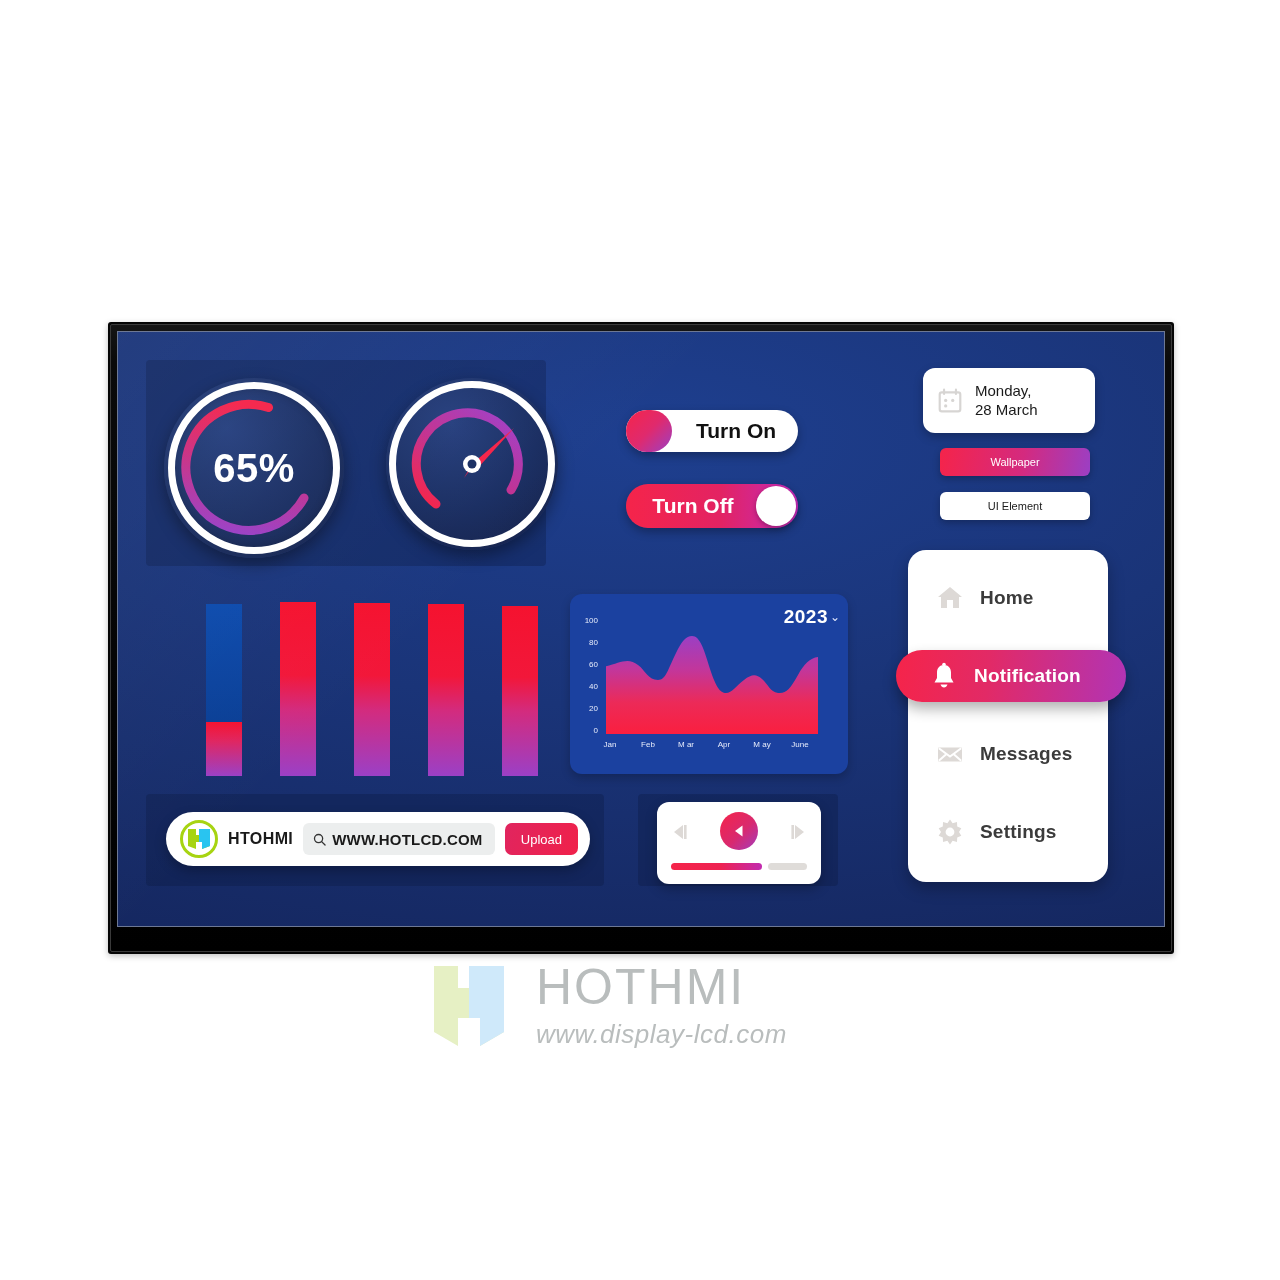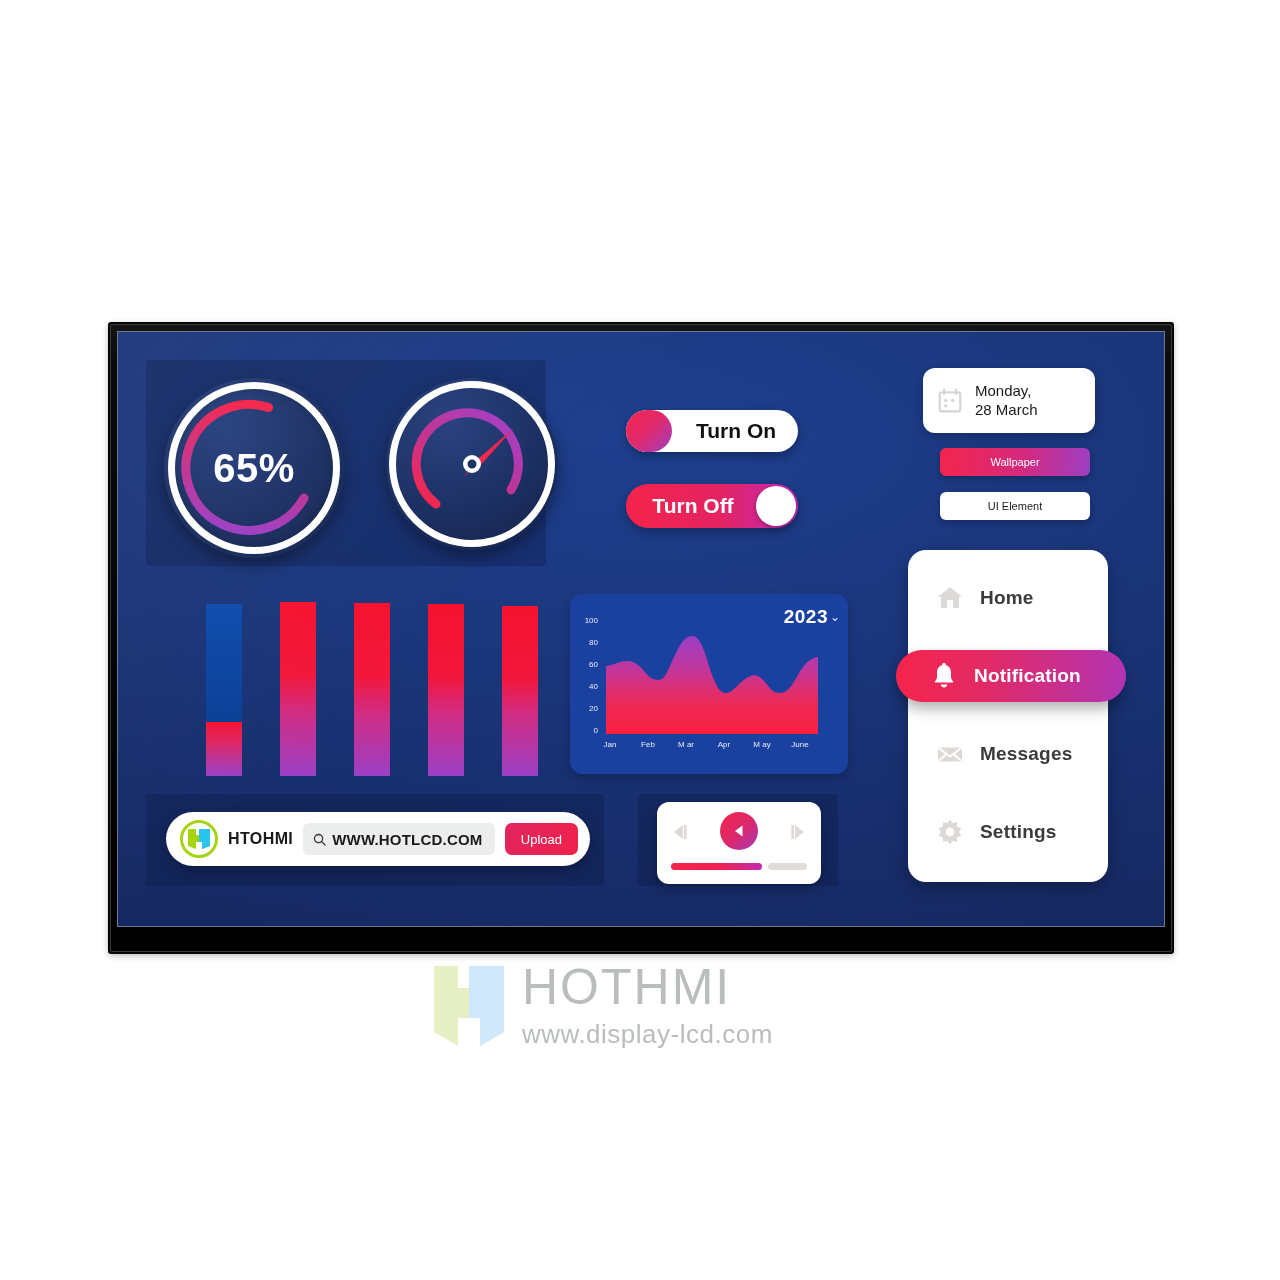--- a/index.html
+++ b/index.html
@@ -225,25 +225,25 @@
   }
   .prog-fill{
     height:7px; border-radius:4px; width:67%;
     background: linear-gradient(90deg,#f5244a 0%, #ee2252 55%, #c22bb0 100%);
   }
   .prog-rest{ height:7px; border-radius:4px; flex:1; background:#dfdcd9; }
 
   
   .watermark{
     position:absolute; left:430px; top:958px; width:420px; height:95px;
-    display:flex; align-items:center; gap:14px;
+    display:flex; align-items:center; gap:28px;
   }
   .wm-text{ display:flex; flex-direction:column; }
   .wm-title{ font-size:50px; color:#b9bdbd; letter-spacing:2px; line-height:1; }
-  .wm-sub{ font-size:26px; color:#b9bdbd; letter-spacing:.5px; margin-top:7px; }
+  .wm-sub{ font-size:26px; color:#b9bdbd; letter-spacing:.5px; margin-top:7px;font-style:italic; }
 
   
   .caption{
     position:absolute; left:0; top:1190px; width:1280px; text-align:center;
     font-size:17.5px; color:#000; letter-spacing:-.2px;
   }
 </style>
 </head>
 <body>
 

